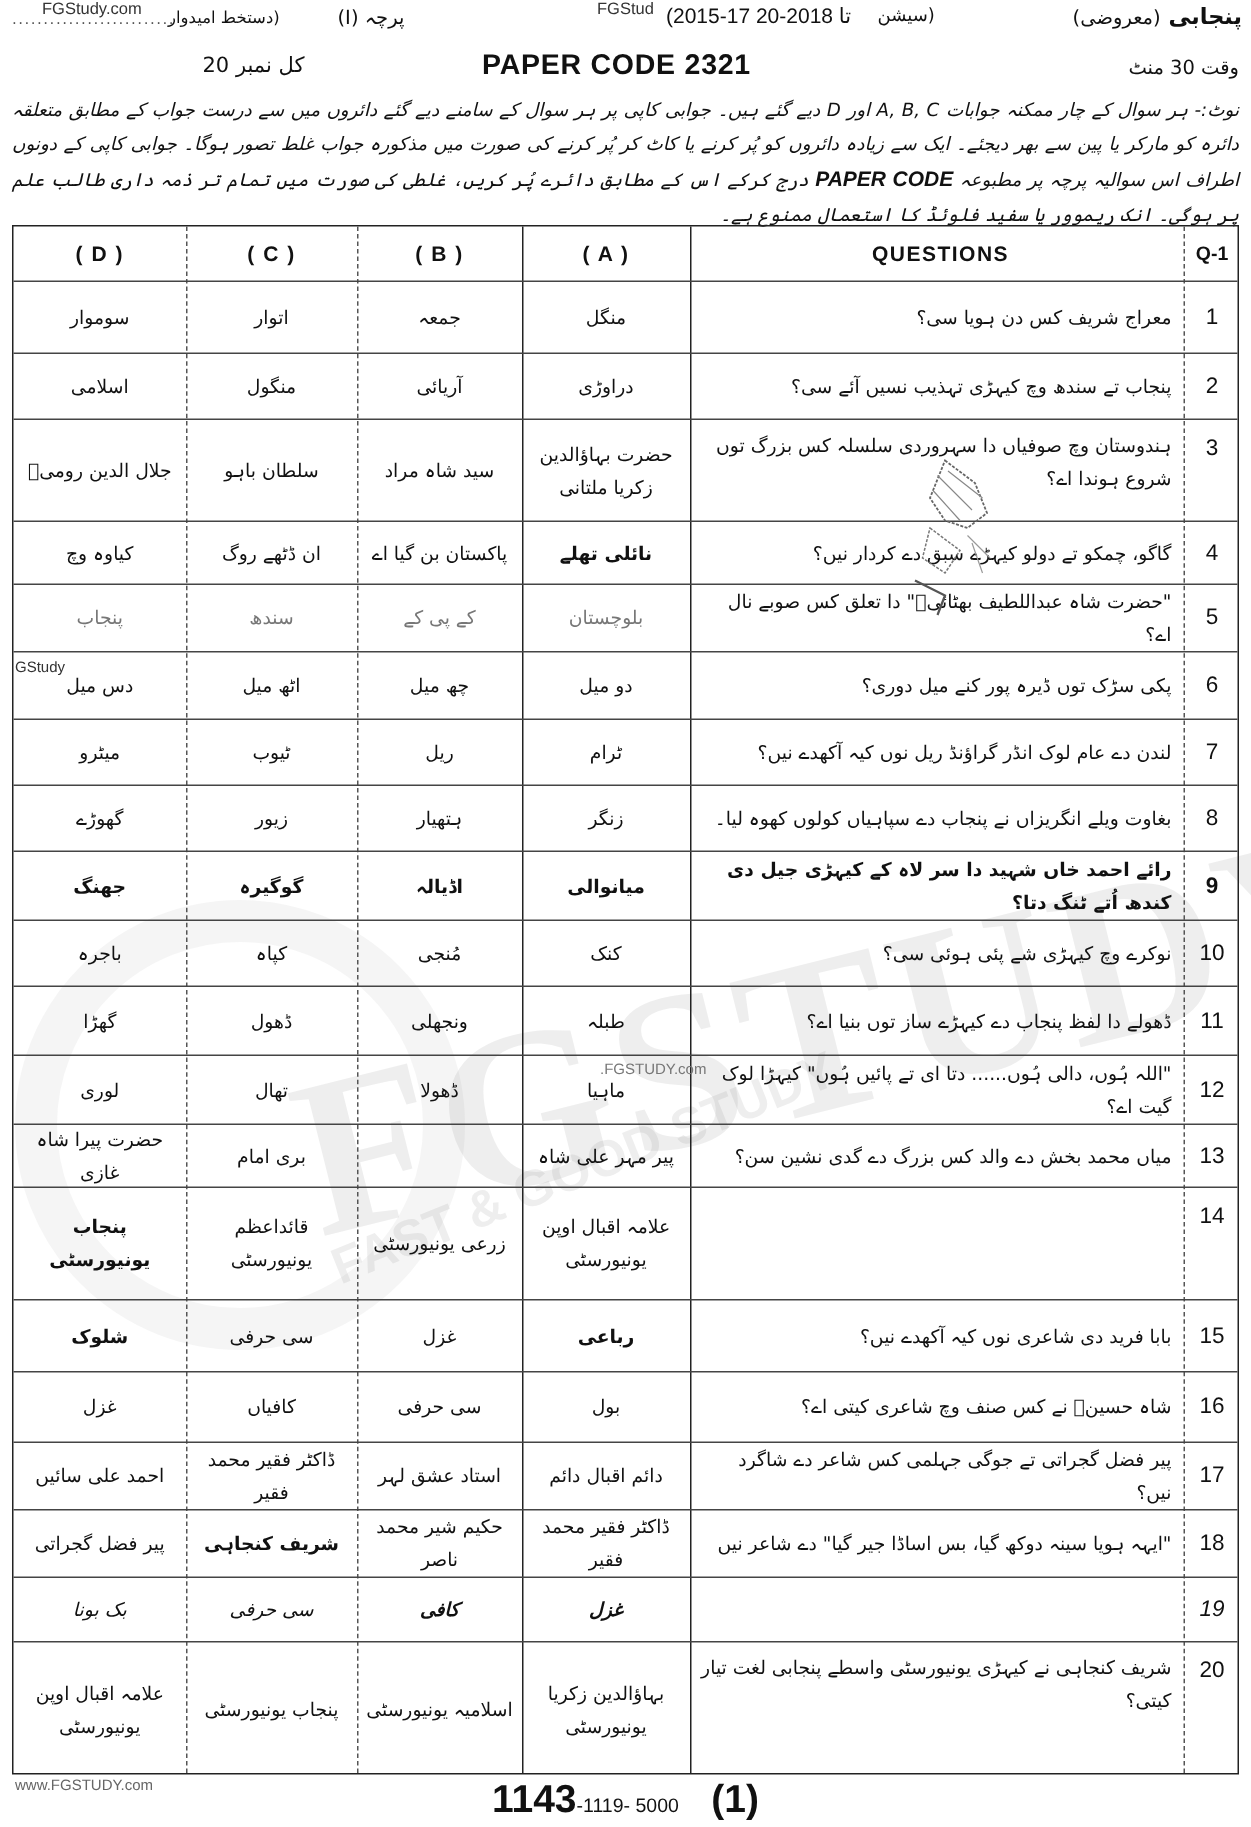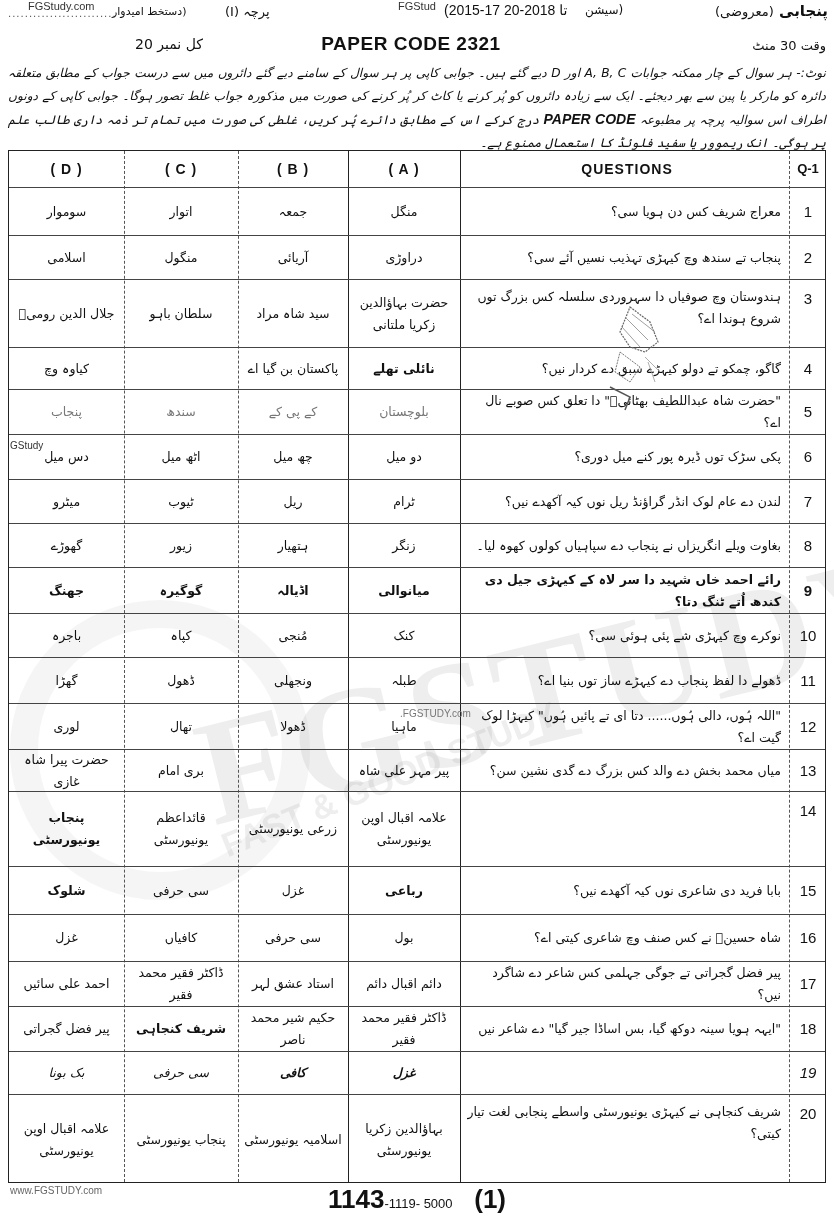--- a/index.html
+++ b/index.html
@@ -165,20 +165,23 @@
         </div>
         <div class="cell c-q" style="align-items: flex-start; padding-top: 6px; justify-content: flex-end;">
           <span class="q-text">ہندوستان وچ صوفیاں دا سہروردی سلسلہ کس بزرگ توں شروع ہوندا اے؟</span>
         </div>
         <div class="cell c-n" style="align-items: flex-start; padding-top: 8px;">3</div>
       </div>
       <div class="row" style="top: 196px; height: 42px;">
         <div class="cell c-d">
           <span class="opt-text">کیاوہ وچ</span>
         </div>
+        <div class="cell c-c">
+          <span class="opt-text">ان ڈٹھے روگ</span>
+        </div>
         <div class="cell c-b">
           <span class="opt-text">پاکستان بن گیا اے</span>
         </div>
         <div class="cell c-a">
           <span class="opt-text bold-opt">نائلی تھلے</span>
         </div>
         <div class="cell c-q">
           <span class="q-text">گاگو، چمکو تے دولو کیہڑے سبق دے کردار نیں؟</span>
         </div>
         <div class="cell c-n">4</div>

